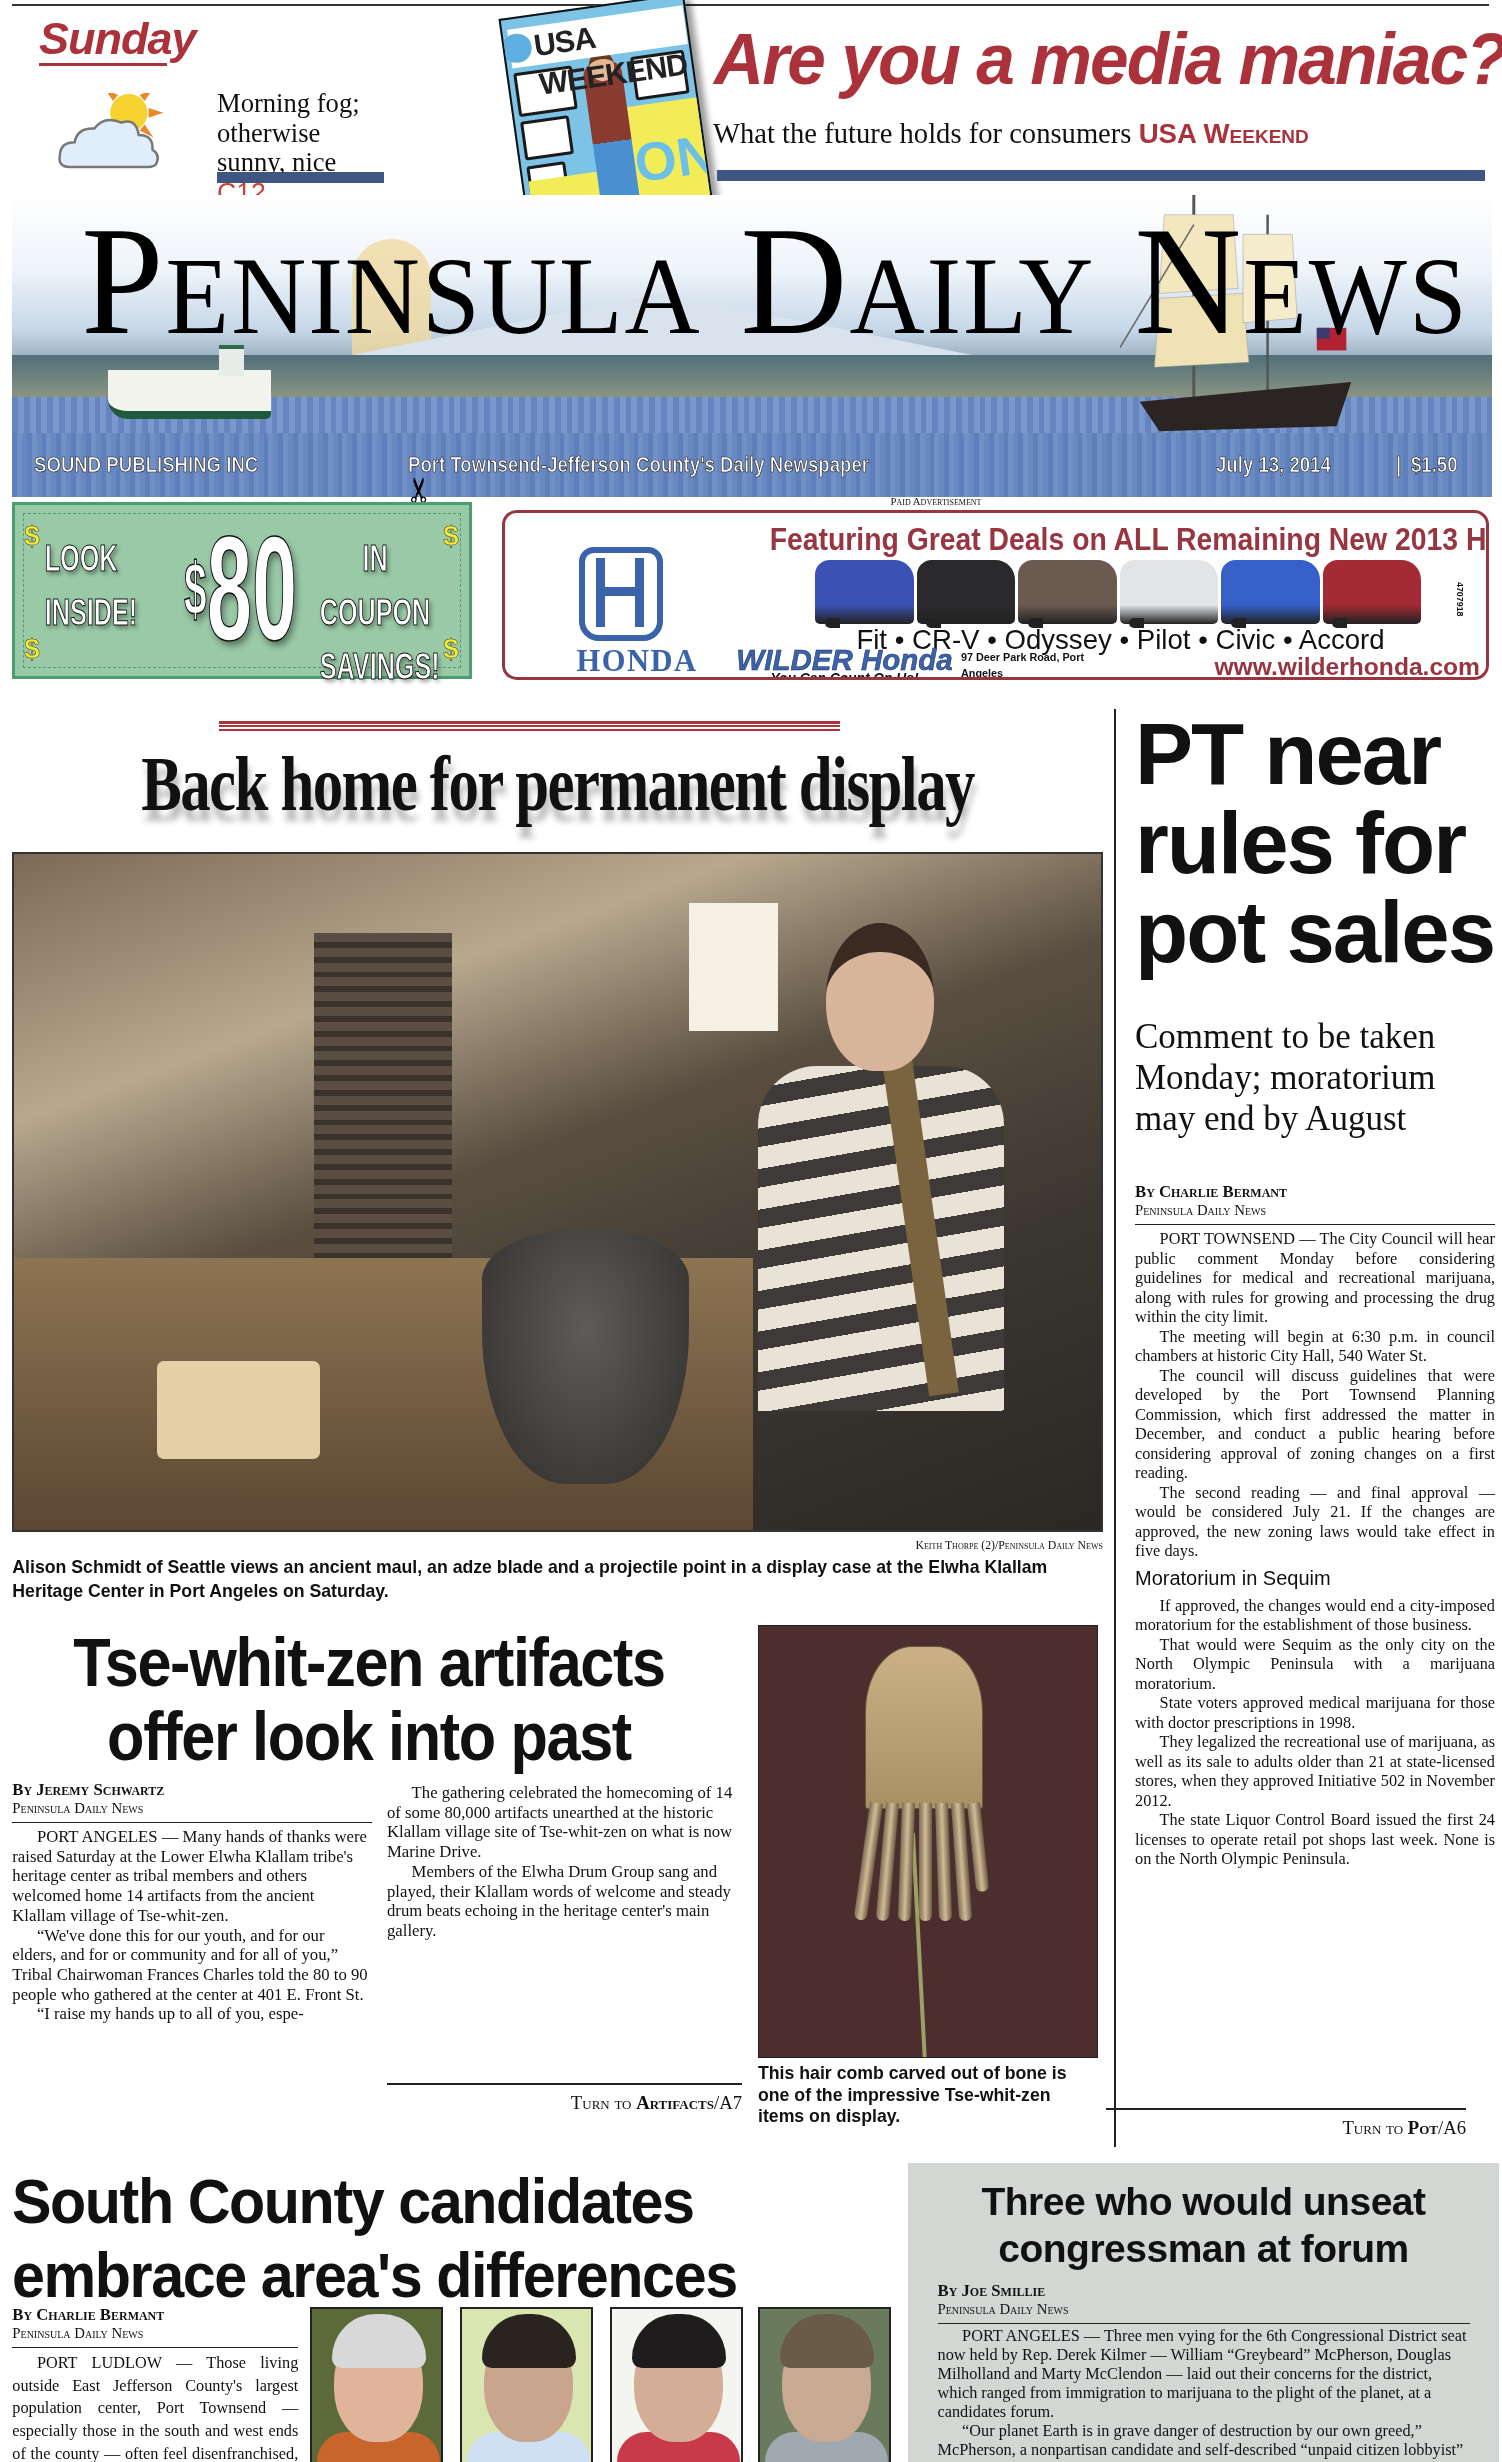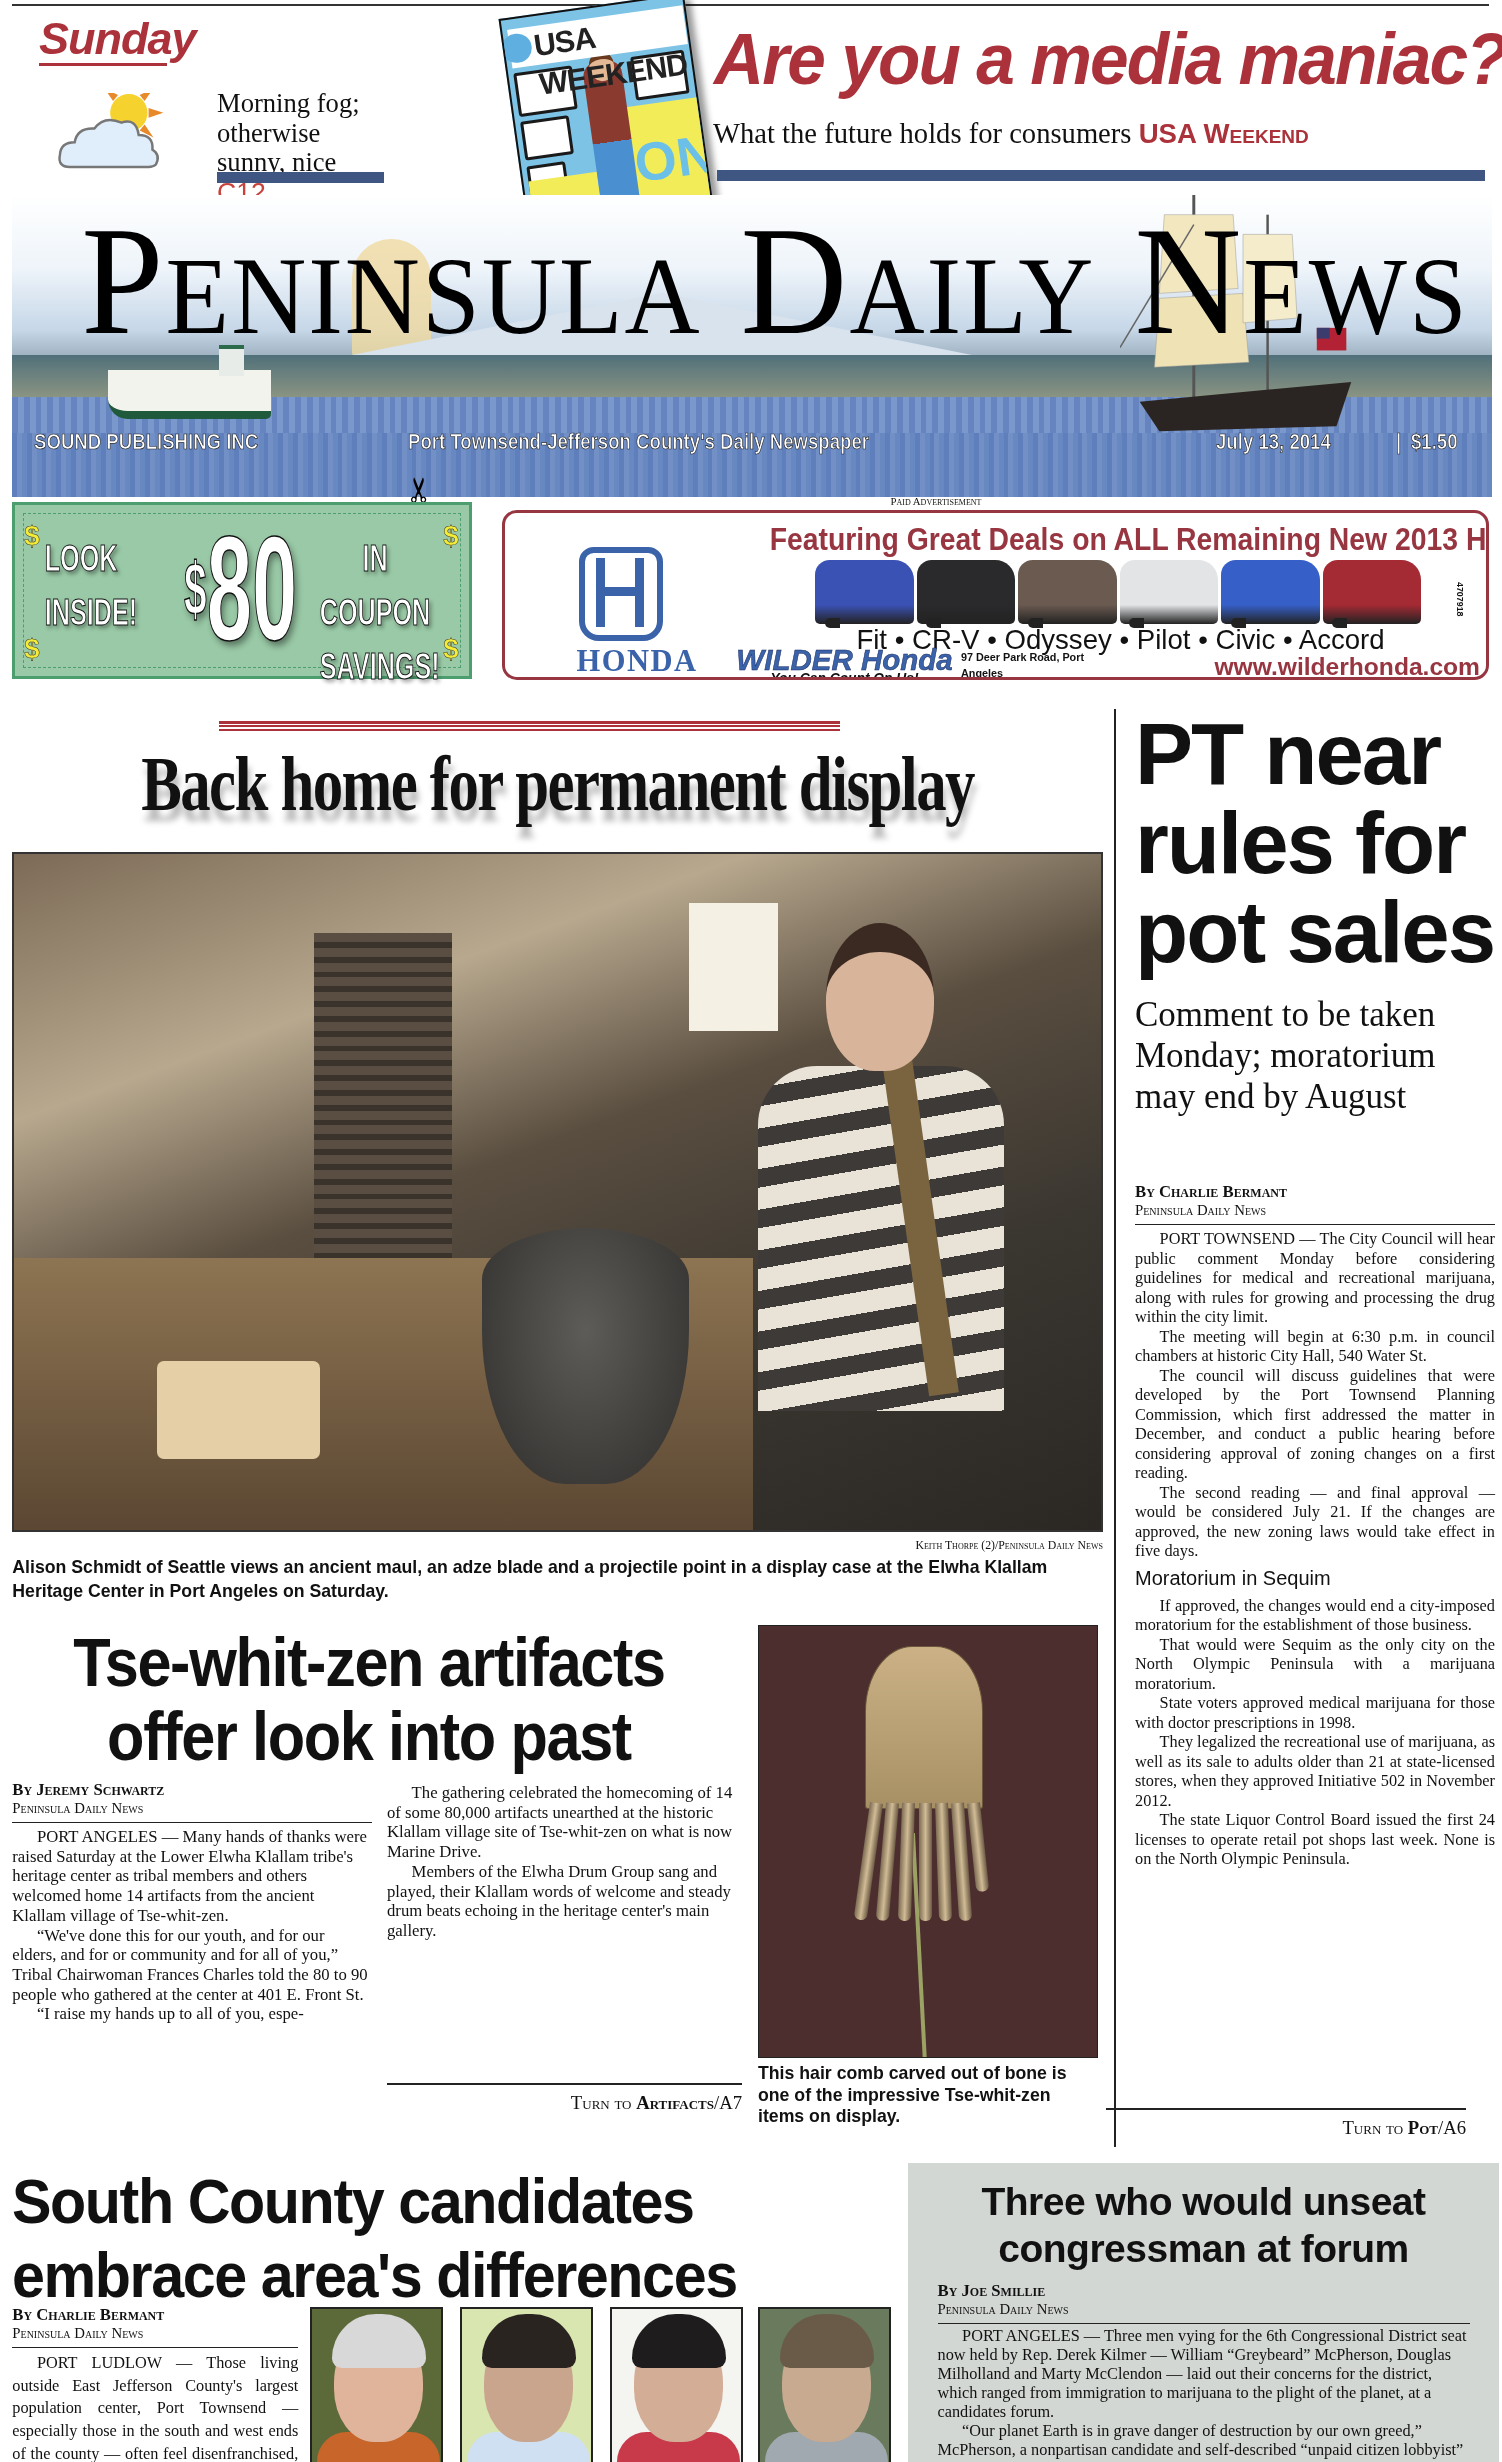--- a/index.html
+++ b/index.html
@@ -34,21 +34,21 @@
   .masthead { left: 12.3px; top: 195px; width: 1480px; height: 246px; overflow: hidden;
     background: linear-gradient(180deg, #ffffff 0%, #eef4fa 30%, #c6d7e8 55%, #8fa3b0 70%, #6f8570 76%, #9aa79a 82%, #7d93c0 86%, #5e7cb8 100%); }
   .masthead .mtn { position: absolute; left: 305px; top: 98px; width: 0; height: 0; border-left: 345px solid transparent; border-right: 345px solid transparent; border-bottom: 69px solid #d9e3ee; }
   .masthead .sun { position: absolute; left: 340px; top: 44px; width: 79px; height: 123px; background: #f0d9a0; border-radius: 39px 39px 9.8px 9.8px; opacity: 0.8; }
   .masthead .trees { position: absolute; left: 0; top: 160px; width: 1480px; height: 42px; background: linear-gradient(180deg, #50707a, #8a9482); }
   .masthead .water { position: absolute; left: 0; top: 202px; width: 1480px; height: 44px; background: repeating-linear-gradient(90deg, #6685c0 0 5.9px, #7a98cc 5.9px 11.8px); }
   .masthead .ferry { position: absolute; left: 96px; top: 175px; width: 163px; height: 49px; background: #f3f3ee; border-bottom: 8.9px solid #1f5a3c; border-radius: 0 0 4.9px 19.7px; }
   .masthead .ferry::before { content: ""; position: absolute; left: 111px; top: -24.6px; width: 24.6px; height: 27px; background: #e8ece8; border-top: 4.9px solid #2b6a4a; }
   .masthead .ship { position: absolute; left: 1108px; top: 0; width: 246px; height: 246px; }
   .masthead .title { position: absolute; left: 69px; top: 4.9px; width: 1359px; text-align: center; font-family: "Liberation Serif", serif; font-size: 148px; line-height: 163px; font-variant: small-caps; color: #000; letter-spacing: 2px; transform: scaleY(1.05); white-space: nowrap; }
-  .mast-footer { left: 12.3px; top: 417px; width: 1212px; height: 64px; text-decoration: underline; }
+  .mast-footer { left: 12.3px; top: 440px; width: 1212px; height: 64px; text-decoration: underline; }
   .mast-footer span { position: absolute; font-family: "Liberation Sans", sans-serif; font-weight: bold; color: #fff; font-size: 22.7px; line-height: 29.5px; -webkit-text-stroke: 0.7px #222; transform: scaleX(0.82); transform-origin: left; white-space: nowrap; }
   .mast-band { left: 12.3px; top: 433px; width: 1480px; height: 64px; background: repeating-linear-gradient(90deg, #5f7fbc 0 4.9px, #7390c6 4.9px 9.8px, #6888c2 9.8px 14.8px); }
 
   
   .scissors { left: 406px; top: 473px; font-size: 34px; line-height: 34px; color: #000; transform: rotate(-90deg); }
   .coupon { left: 12.3px; top: 502px; width: 460px; height: 177px; background: #99c9a6; border: 3.9px solid #4d9e6f; outline: 1.5px dashed #4d9e6f; outline-offset: -12.8px; }
   .coupon .dollar { position: absolute; font-family: "Liberation Sans", sans-serif; font-weight: bold; font-size: 27.6px; color: #f4ec36; -webkit-text-stroke: 0.5px #333; }
   .coupon .c-left { position: absolute; left: 14.8px; top: 27px; width: 98px; text-align: center; font-family: "Liberation Sans", sans-serif; font-weight: bold; font-size: 36px; line-height: 54px; color: #fff; -webkit-text-stroke: 1px #111; transform: scaleX(0.7); transform-origin: center; text-shadow: 3px 3px 4.9px rgba(0,0,0,0.4); }
   .coupon .c-amt { position: absolute; left: 138px; top: 0px; width: 138px; text-align: center; font-family: "Liberation Sans", sans-serif; font-weight: bold; font-size: 148px; line-height: 167px; color: #fff; -webkit-text-stroke: 1.5px #111; transform: scaleX(0.55); text-shadow: 4.9px 4.9px 7.9px rgba(0,0,0,0.4); }
   .coupon .c-amt sup { font-size: 74px; vertical-align: top; }
@@ -101,21 +101,21 @@
 
   .comb-photo { left: 758px; top: 1625px; width: 340px; height: 433px; background: #4c2e2f; border: 1.5px solid #222; overflow: hidden; }
   .comb-photo .comb-head { position: absolute; left: 106px; top: 19.7px; width: 118px; height: 163px; background: linear-gradient(180deg, #cbb185, #a89065); border-radius: 40% 40% 3px 3px; border: 1.5px solid #6b583c; }
   .comb-photo .tooth { position: absolute; top: 177px; width: 12.8px; height: 118px; background: linear-gradient(90deg, #7d6c54, #d0bb95, #6b5a44); border-radius: 0 0 5.9px 5.9px; transform-origin: top center; }
   .comb-photo .rod { position: absolute; left: 158px; top: 207px; width: 3.9px; height: 231px; background: #9ca264; transform: rotate(-3deg); }
   .comb-caption { left: 758px; top: 2063px; width: 340px; font-family: "Liberation Sans", sans-serif; font-weight: bold; font-size: 17.7px; line-height: 21.7px; }
 
   
   .col-divider { left: 1114px; top: 709px; width: 2px; height: 1438px; background: #222; }
   .pot-head { left: 1135px; top: 709px; width: 360px; font-family: "Liberation Sans", sans-serif; font-weight: bold; font-size: 87px; line-height: 89px; letter-spacing: -2px; }
-  .pot-deck { left: 1135px; top: 994px; width: 360px; font-family: "Liberation Serif", serif; font-size: 35px; line-height: 41px; }
+  .pot-deck { left: 1135px; top: 1016px; width: 360px; font-family: "Liberation Serif", serif; font-size: 35px; line-height: 41px; }
   .pot-sub { font-family: "Liberation Sans", sans-serif; font-weight: normal; font-size: 20px; line-height: 27.6px; margin: 4.9px 0 3px 0; }
 
   
   .sc-head { left: 12.3px; top: 2164px; width: 867px; font-family: "Liberation Sans", sans-serif; font-weight: bold; font-size: 63px; line-height: 74px; letter-spacing: -1.5px; transform: scaleX(0.94); transform-origin: left; }
   .mug { position: absolute; top: 2307px; width: 133px; height: 159px; border: 2px solid #222; overflow: hidden; }
   .mug .head { position: absolute; left: 22px; top: 14.8px; width: 89px; height: 118px; border-radius: 50% 50% 45% 45%; }
   .mug .hair { position: absolute; left: 19.7px; top: 4.9px; width: 94px; height: 54px; border-radius: 44px 44px 9.8px 9.8px; }
   .mug .body { position: absolute; left: 4.9px; top: 123px; width: 123px; height: 49px; border-radius: 29.5px 29.5px 0 0; }
 
   

